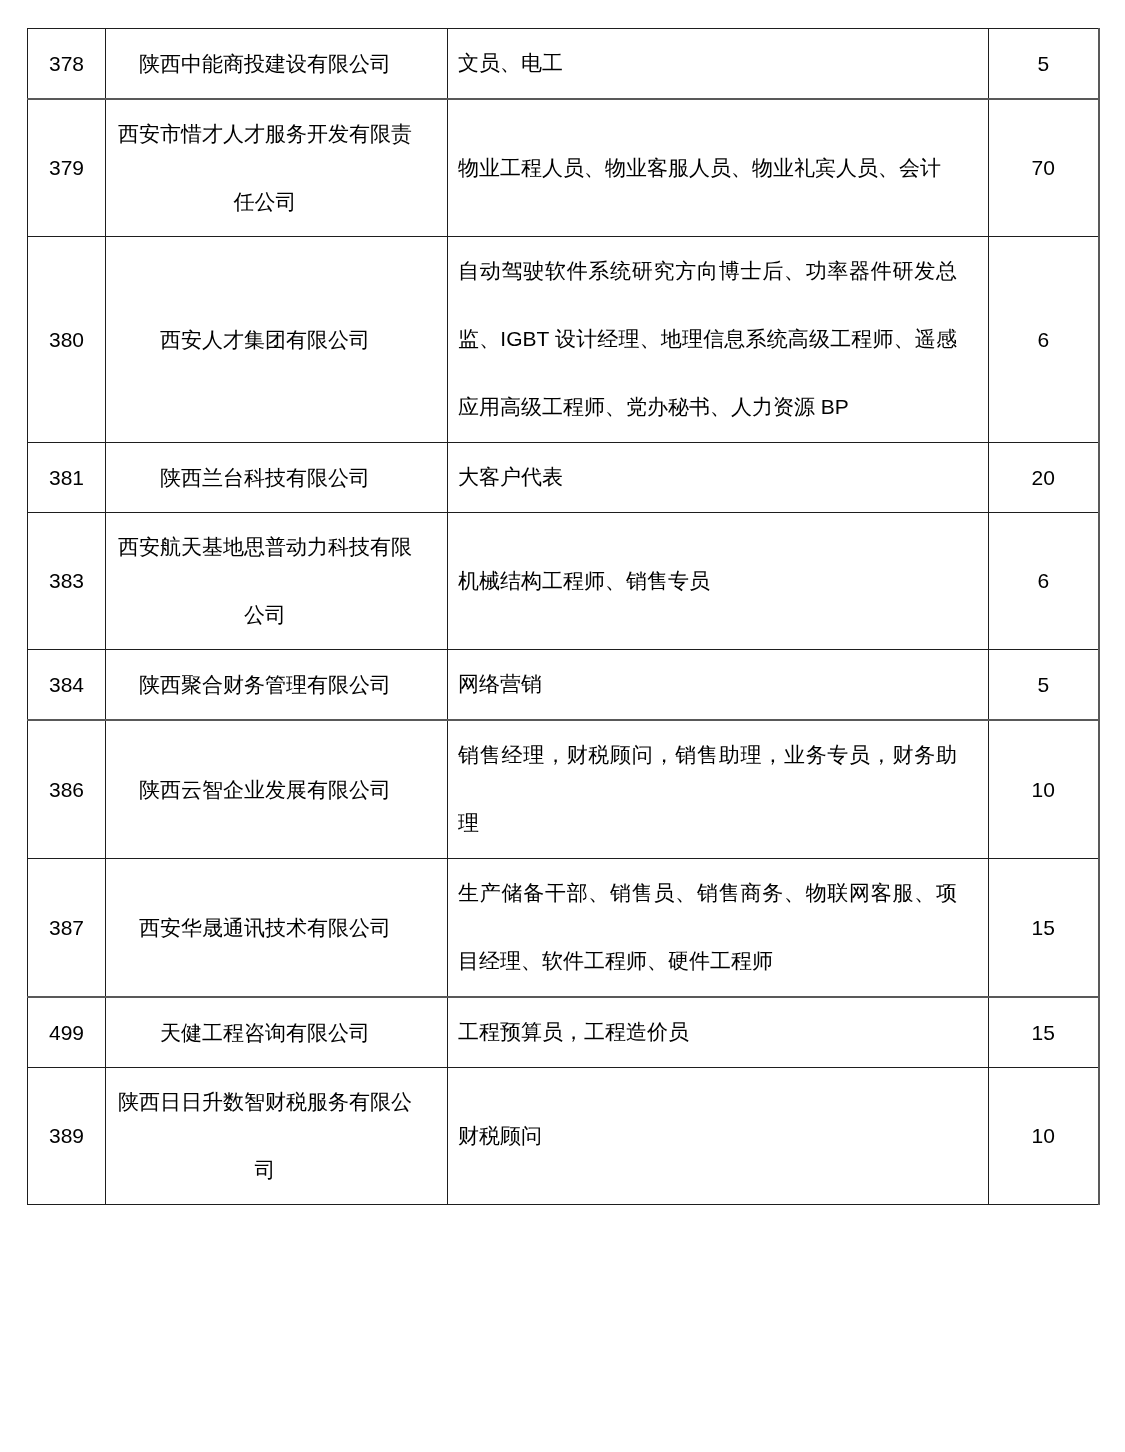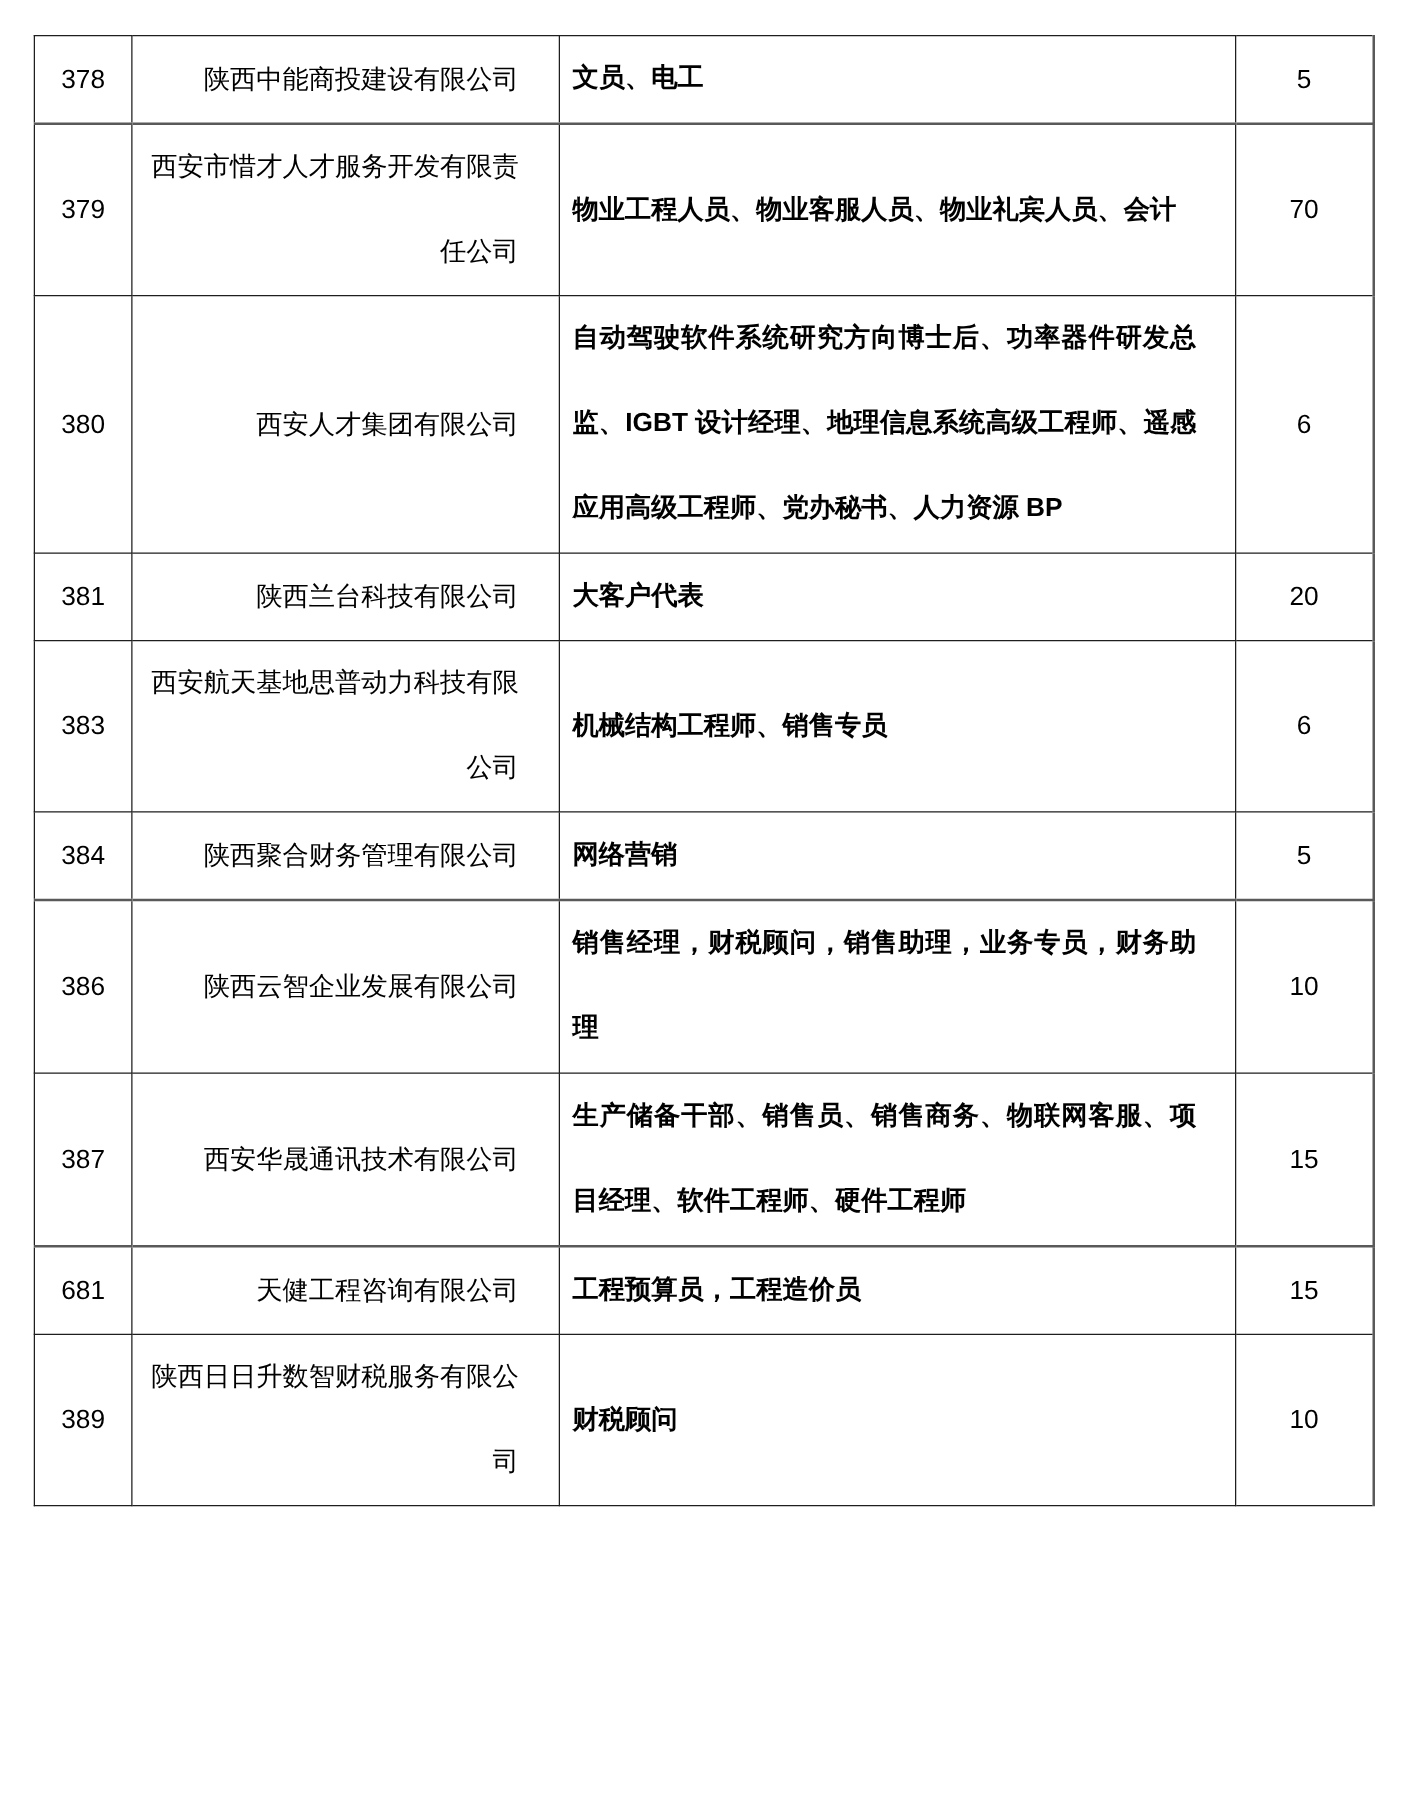--- a/index.html
+++ b/index.html
@@ -29,22 +29,22 @@
     font-size: 21px;
     line-height: 68px;
     vertical-align: middle;
     padding: 0;
     overflow: hidden;
     word-break: normal;
     overflow-wrap: break-word;
   }
   td:last-child { border-right: 2px solid #595959; }
   td.no, td.cnt { text-align: center; }
-  td.comp { text-align: right; padding: 0 32px 0 9px; }
-  td.jobs { text-align: justify; padding: 0 31px 1px 10px; font-weight: bold; }
+  td.comp { text-align: center; padding: 0 32px 0 9px; }
+  td.jobs { text-align: justify; padding: 0 31px 1px 10px; }
   tr.thick > td { border-bottom: 2px solid #595959; }
 </style>
 </head>
 <body>
 
 <div class="page">
   <table class="tbl">
     <colgroup>
         <col class="c-no">
         <col class="c-comp">
@@ -94,21 +94,21 @@
         <td class="jobs">销售经理，财税顾问，销售助理，业务专员，财务助理</td>
         <td class="cnt">10</td>
       </tr>
       <tr class="thick">
         <td class="no">387</td>
         <td class="comp">西安华晟通讯技术有限公司</td>
         <td class="jobs">生产储备干部、销售员、销售商务、物联网客服、项目经理、软件工程师、硬件工程师</td>
         <td class="cnt">15</td>
       </tr>
       <tr>
-        <td class="no">681</td>
+        <td class="no">499</td>
         <td class="comp">天健工程咨询有限公司</td>
         <td class="jobs">工程预算员，工程造价员</td>
         <td class="cnt">15</td>
       </tr>
       <tr>
         <td class="no">389</td>
         <td class="comp">陕西日日升数智财税服务有限公司</td>
         <td class="jobs">财税顾问</td>
         <td class="cnt">10</td>
       </tr>

